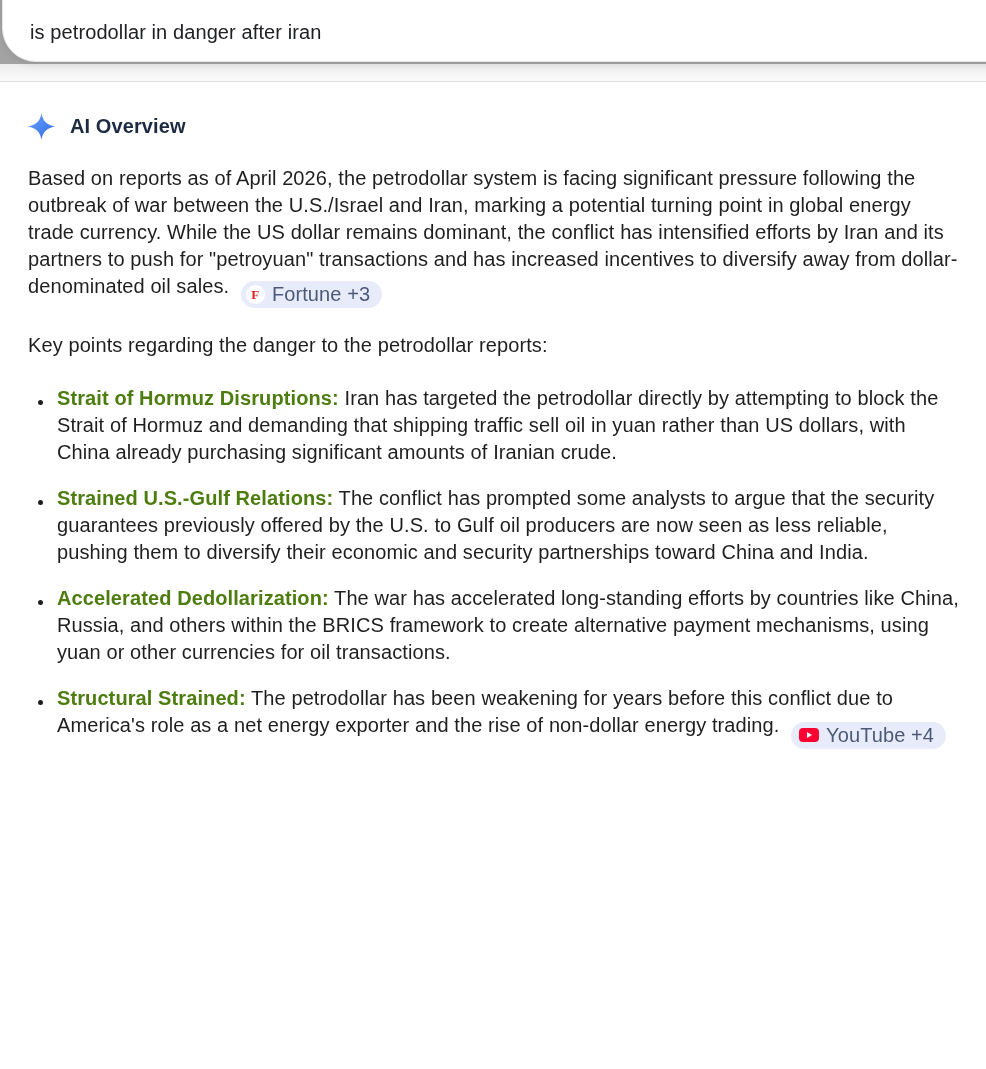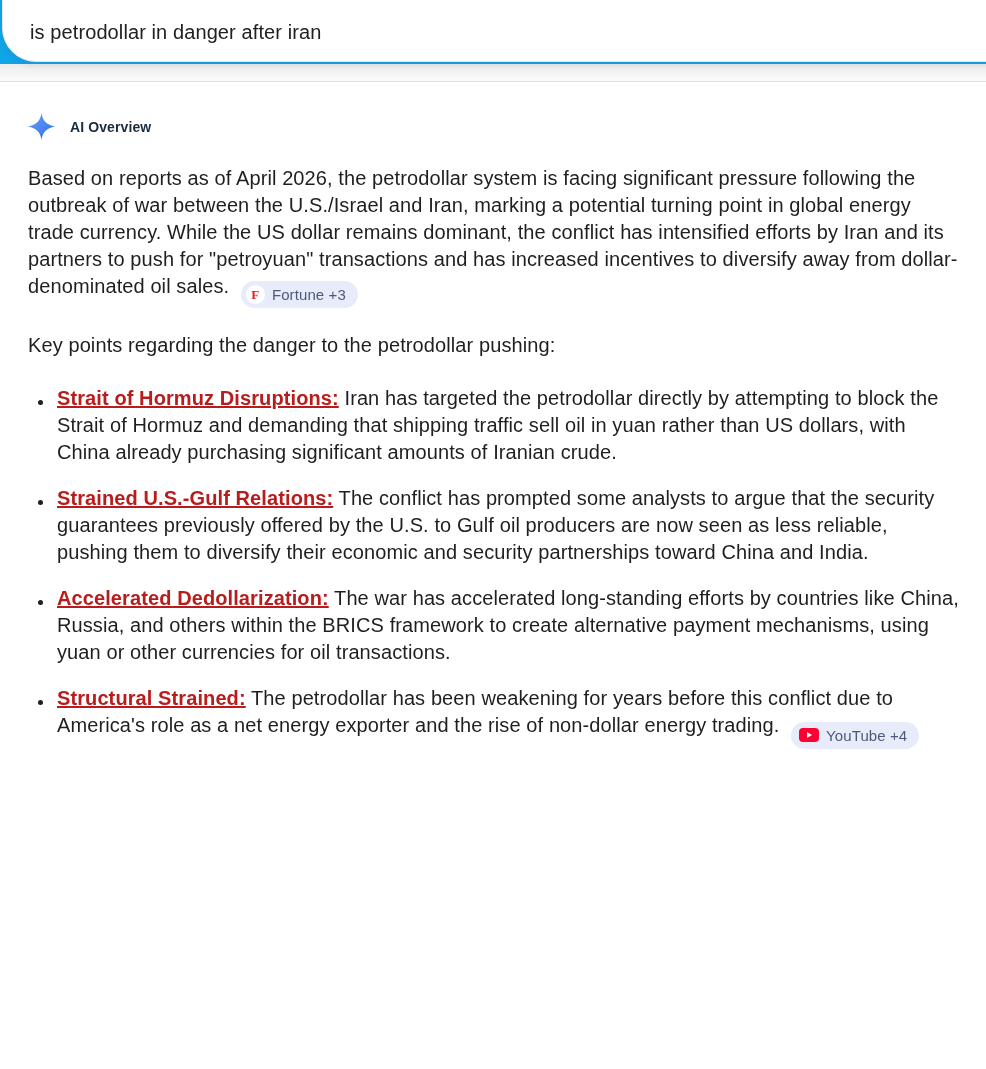--- a/index.html
+++ b/index.html
@@ -1,60 +1,60 @@
 <!DOCTYPE html>
 <html><head>
 <meta charset="utf-8">
 <style>
   * { margin:0; padding:0; box-sizing:border-box; }
   html,body { width:986px; height:1069px; background:#ffffff; overflow:hidden;
     font-family:"Liberation Sans","DejaVu Sans",sans-serif; }
 
   
-  .search-header { position:relative; width:986px; height:82px; background:#0ea5e9; }
+  .search-header { position:relative; width:986px; height:82px; background:#a3a3a3; }
   .search-pill {
     position:absolute; left:2px; right:-70px; top:-48px; height:110px;
     background:#fff; border:1px solid #e6e6e6; border-radius:34px;
     box-shadow:0 3px 7px rgba(80,80,85,0.13);
     display:flex; align-items:flex-end; padding:0 0 17px 27px; z-index:2;
   }
   .search-query { font-size:20px; color:#202124; letter-spacing:0.1px; }
   .header-band {
     position:absolute; left:0; right:0; top:64px; height:17px;
     background:linear-gradient(to bottom,#ededee,#fbfbfc); z-index:1;
   }
   .header-line { position:absolute; left:0; right:0; top:81px; height:1px; background:#e2e2e3; z-index:1; }
 
   
   .content { padding:20px 26px 0 28px; }
 
   .ai-header { display:flex; align-items:center; gap:15px; margin-top:11px; }
   .sparkle { width:27px; height:27px; flex:0 0 auto; }
-  .ai-title { font-size:14px; font-weight:600; color:#1c2b41; letter-spacing:0.1px; }
+  .ai-title { font-size:20px; font-weight:600; color:#1c2b41; letter-spacing:0.1px; }
 
   .body-text { font-size:20px; line-height:27px; color:#1f1f1f; letter-spacing:0.1px; }
   .intro { margin-top:25px; max-width:941px; }
   .keypoints { margin-top:24px; max-width:941px; }
 
   ul.bullets { list-style:none; margin-top:26px; max-width:940px; }
   ul.bullets li { position:relative; padding-left:29px; margin-bottom:19px; }
   ul.bullets li::before {
     content:""; position:absolute; left:10px; top:15px;
     width:5px; height:5px; border-radius:50%; background:#1f1f1f;
   }
-  ul.bullets li b { font-weight:700; color:#b91c1c;text-decoration:underline; }
+  ul.bullets li b { font-weight:700; color:#4d7c0f; }
 
   
   .chip {
     display:inline-flex; align-items:center; gap:7px;
     background:#e8ecfa; border-radius:14px; height:27px;
     padding:0 12px 0 5px; margin-left:6px; vertical-align:-6px;
     cursor:pointer; white-space:nowrap;
   }
-  .chip-label { font-size:15px; color:#4c5a78; letter-spacing:0.1px; }
+  .chip-label { font-size:20px; color:#4c5a78; letter-spacing:0.1px; }
   .fortune-logo {
     width:19px; height:19px; border-radius:50%; background:#fff;
     display:flex; align-items:center; justify-content:center;
     font-family:"Liberation Serif","DejaVu Serif",serif;
     font-weight:700; font-size:13px; color:#e11b22;
   }
   .yt-icon {
     width:20px; height:14px; border-radius:4px; background:#ff0033;
     display:flex; align-items:center; justify-content:center; margin-left:3px;
   }
@@ -91,21 +91,21 @@
       <span class="ai-title">AI Overview</span>
     </div>
 
     <p class="body-text intro"><span>Based on reports as of April 2026, the petrodollar system is facing significant pressure following the outbreak of war between the U.S./Israel and Iran, marking a potential turning point in global energy trade currency. While the US dollar remains dominant, the conflict has intensified efforts by Iran and its partners to push for "petroyuan" transactions and has increased incentives to diversify away from dollar-denominated oil sales.</span>
       <span class="chip">
         <span class="fortune-logo">F</span>
         <span class="chip-label">Fortune +3</span>
       </span>
     </p>
 
-    <p class="body-text keypoints">Key points regarding the danger to the petrodollar pushing:</p>
+    <p class="body-text keypoints">Key points regarding the danger to the petrodollar reports:</p>
 
     <ul class="bullets body-text">
       <li><b>Strait of Hormuz Disruptions:</b> <span>Iran has targeted the petrodollar directly by attempting to block the Strait of Hormuz and demanding that shipping traffic sell oil in yuan rather than US dollars, with China already purchasing significant amounts of Iranian crude.</span></li>
       <li><b>Strained U.S.-Gulf Relations:</b> <span>The conflict has prompted some analysts to argue that the security guarantees previously offered by the U.S. to Gulf oil producers are now seen as less reliable, pushing them to diversify their economic and security partnerships toward China and India.</span></li>
       <li><b>Accelerated Dedollarization:</b> <span>The war has accelerated long-standing efforts by countries like China, Russia, and others within the BRICS framework to create alternative payment mechanisms, using yuan or other currencies for oil transactions.</span></li>
       <li><b>Structural Strained:</b> <span>The petrodollar has been weakening for years before this conflict due to America's role as a net energy exporter and the rise of non-dollar energy trading.</span>
         <span class="chip">
           <span class="yt-icon">
             <span class="yt-play"></span>
           </span>

